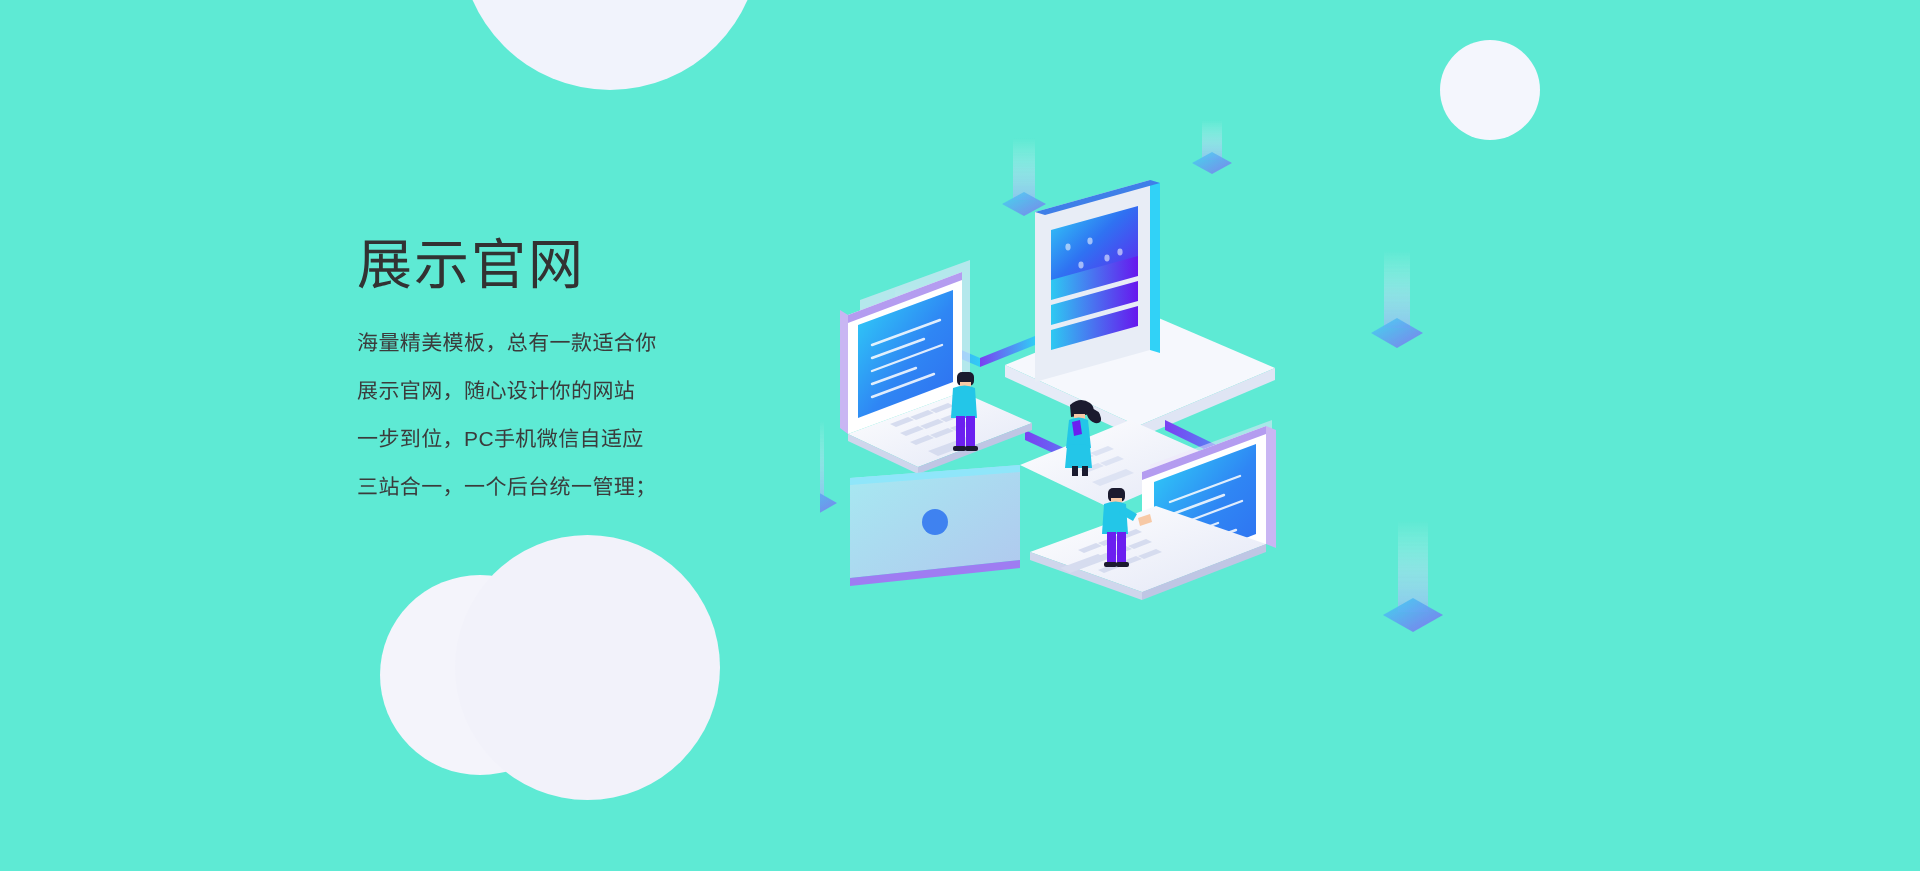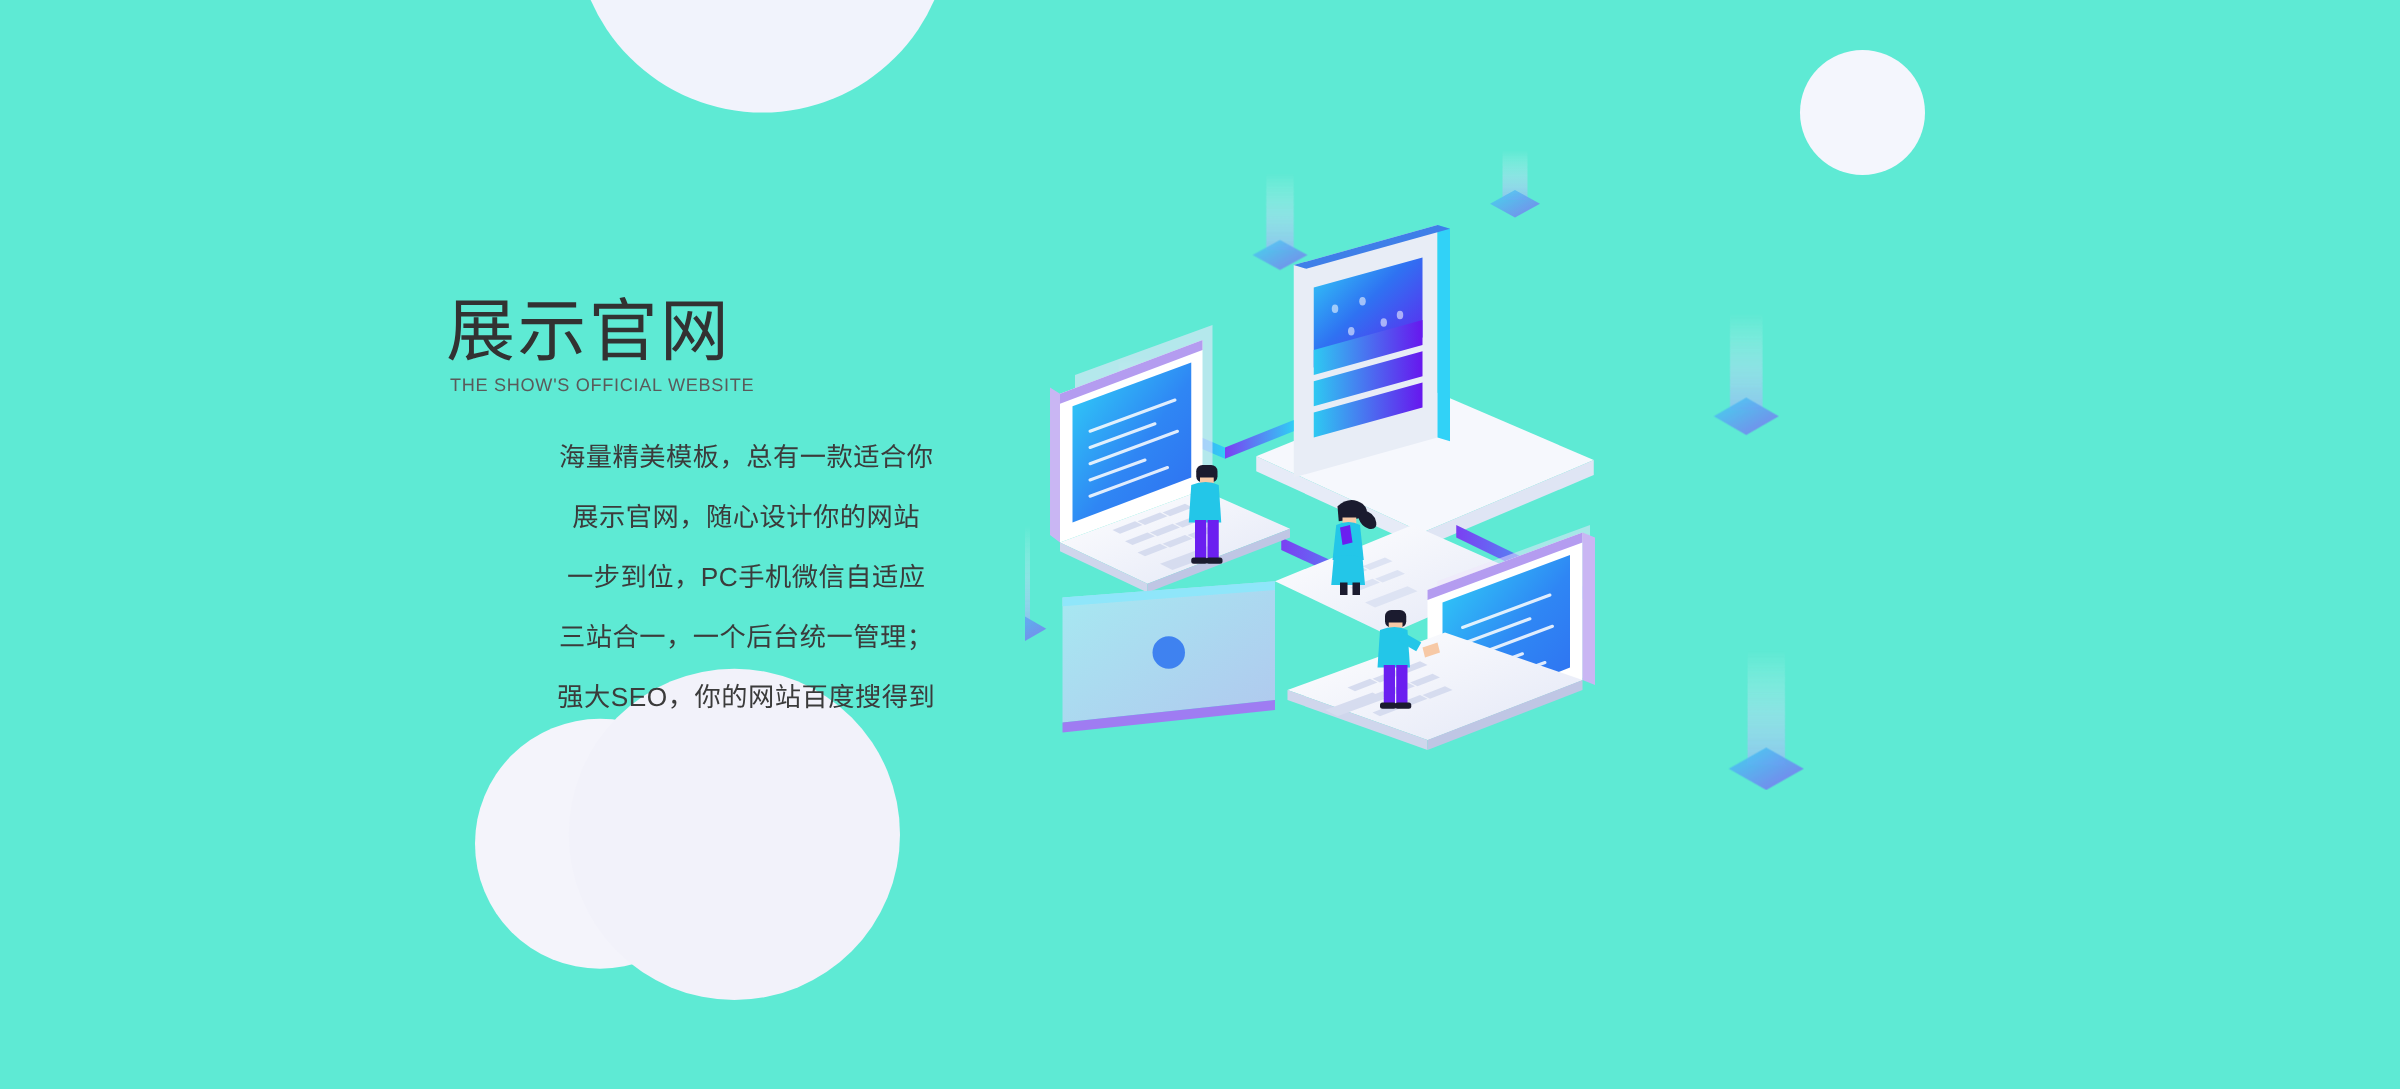--- a/index.html
+++ b/index.html
@@ -52,21 +52,20 @@
     font-size: 14.5px;
     line-height: 1.2;
     font-weight: 400;
     color: #5a5a5a;
     letter-spacing: 0.55px;
   }
   .feature-list {
     list-style: none;
     margin: 24px 0 0 0;
     padding: 0;
-    text-align: center;
   }
   .feature-list li {
     font-size: 21px;
     line-height: 48px;
     color: #3b3b3b;
     letter-spacing: 0.4px;
     white-space: nowrap;
   }
 
   
@@ -85,27 +84,25 @@
 <div class="stage">
 
   <div class="blob blob-a"></div>
 
   <div class="blob blob-d"></div>
   <div class="blob blob-e"></div>
   <div class="blob blob-f"></div>
 
   <div class="copy">
     <h1 class="headline">展示官网</h1>
-    <div class="subhead">THE SHOW'S OFFICIAL WEBSITE</div>
     <ul class="feature-list">
       <li>海量精美模板，总有一款适合你</li>
       <li>展示官网，随心设计你的网站</li>
       <li>一步到位，PC手机微信自适应</li>
       <li>三站合一，一个后台统一管理；</li>
-      <li>强大SEO，你的网站百度搜得到</li>
     </ul>
   </div>
 
   <div class="illustration">
     <svg viewBox="0 0 800 520" xmlns="http://www.w3.org/2000/svg">
       <defs>
         <linearGradient id="gScreen" x1="0" y1="0" x2="1" y2="1">
           <stop offset="0%" stop-color="#31d2f7"></stop>
           <stop offset="45%" stop-color="#2f72f2"></stop>
           <stop offset="100%" stop-color="#6a17ef"></stop>

